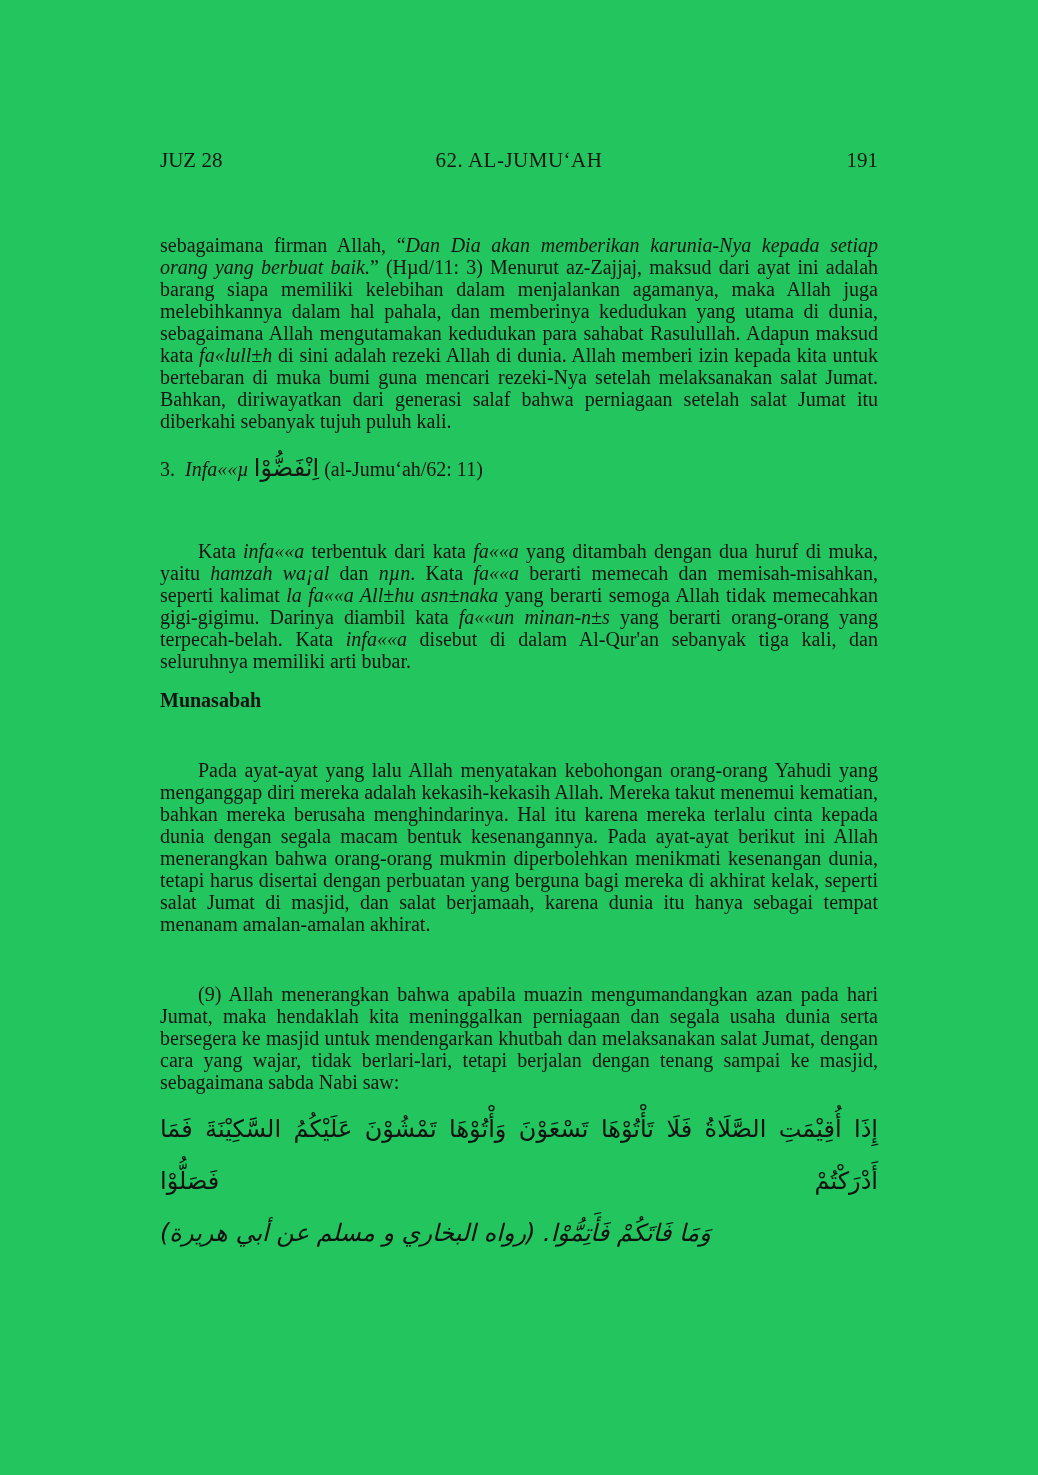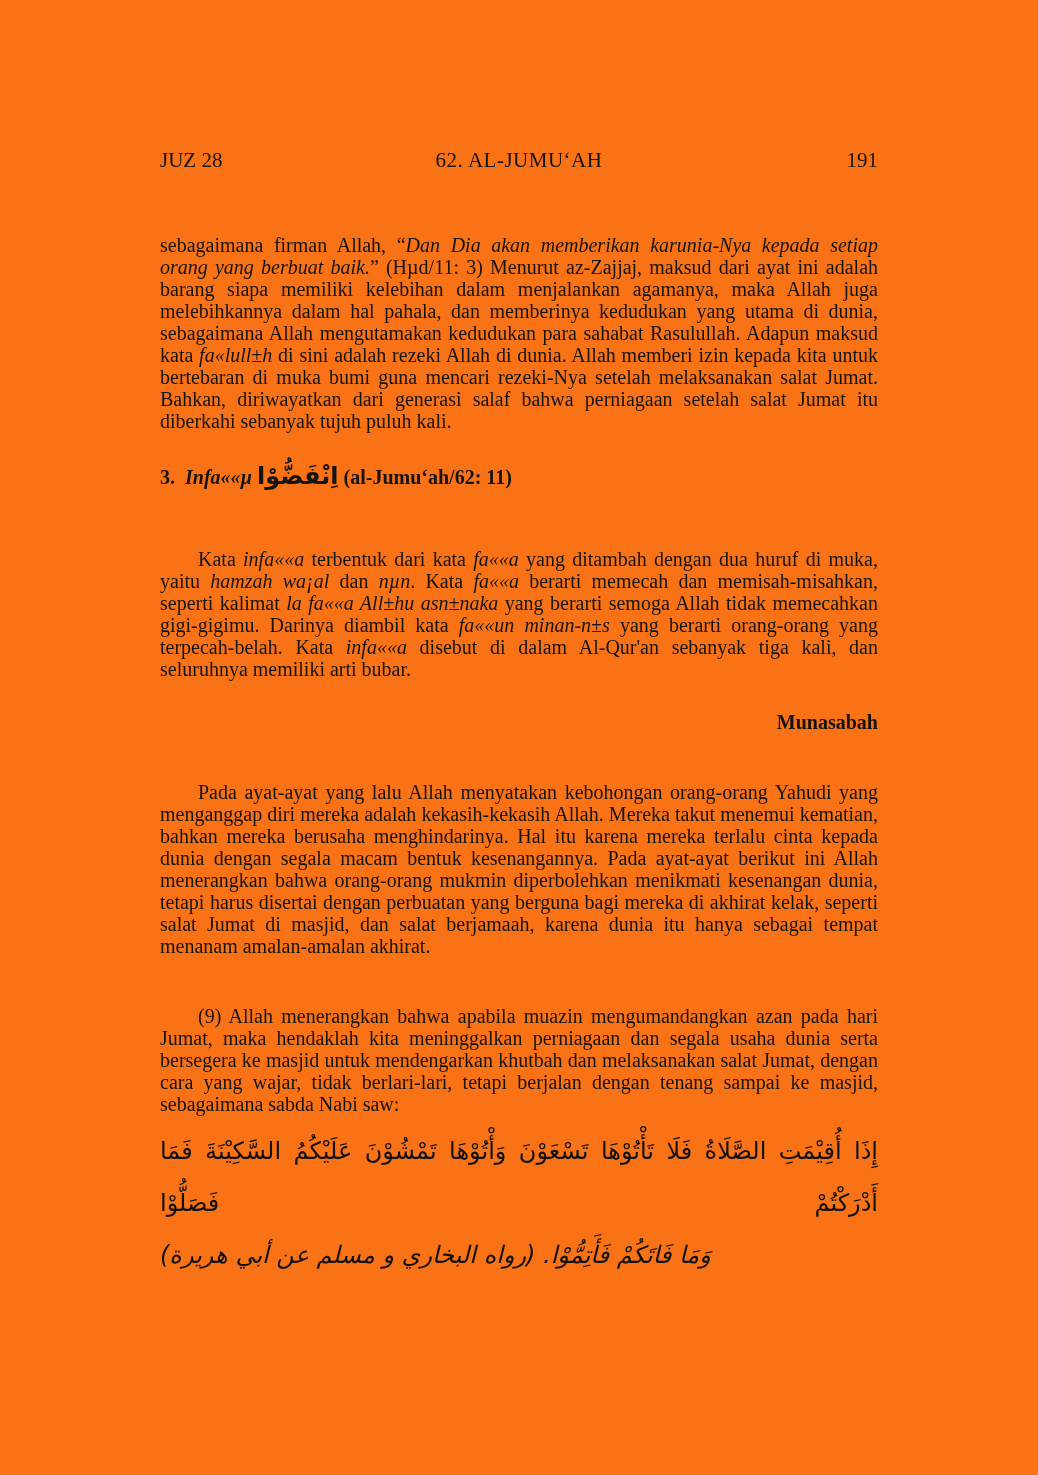--- a/index.html
+++ b/index.html
@@ -1,21 +1,21 @@
 <!DOCTYPE html>
 <html><head>
 <meta charset="utf-8">
 <style>
   html, body { margin: 0; padding: 0; background: #e8e8e8; }
   .page {
     position: relative;
     width: 1038px;
     height: 1475px;
     margin: 0 auto;
-    background: #f97316;
+    background: #22c55e;
     color: #141414;
     font-family: "Liberation Serif", serif;
     box-sizing: border-box;
     padding: 148px 160px 60px 160px;
     overflow: hidden;
   }
   .page-header {
     display: grid;
     grid-template-columns: 1fr auto 1fr;
     align-items: baseline;
@@ -28,35 +28,35 @@
   .page-header .hdr-right { justify-self: end; }
   .body-text p, .body-text h3, .body-text h4 {
     margin: 0;
     font-size: 20px;
     line-height: 22px;
     text-align: justify;
   }
   p.indent { text-indent: 38px; margin-top: 48px; }
   .it { font-style: italic; }
   h3.numbered-heading {
-    font-weight: bold;
-    margin-top: 22px;
+    font-weight: normal;
+    margin-top: 14px;
     margin-bottom: 5px;
     line-height: 46px;
     text-align: left;
   }
   .ar-inline {
     font-family: "DejaVu Sans", sans-serif;
     font-size: 24px;
     line-height: 1;
   }
   h4.section-heading {
     font-weight: bold;
-    margin-top: 31px;
-    text-align: right;
+    margin-top: 17px;
+    text-align: left;
   }
   .hadith {
     margin-top: 10px;
     direction: rtl;
     font-family: "DejaVu Sans", sans-serif;
     font-size: 24px;
     line-height: 52px;
     color: #111;
   }
   .hadith-line1 {

